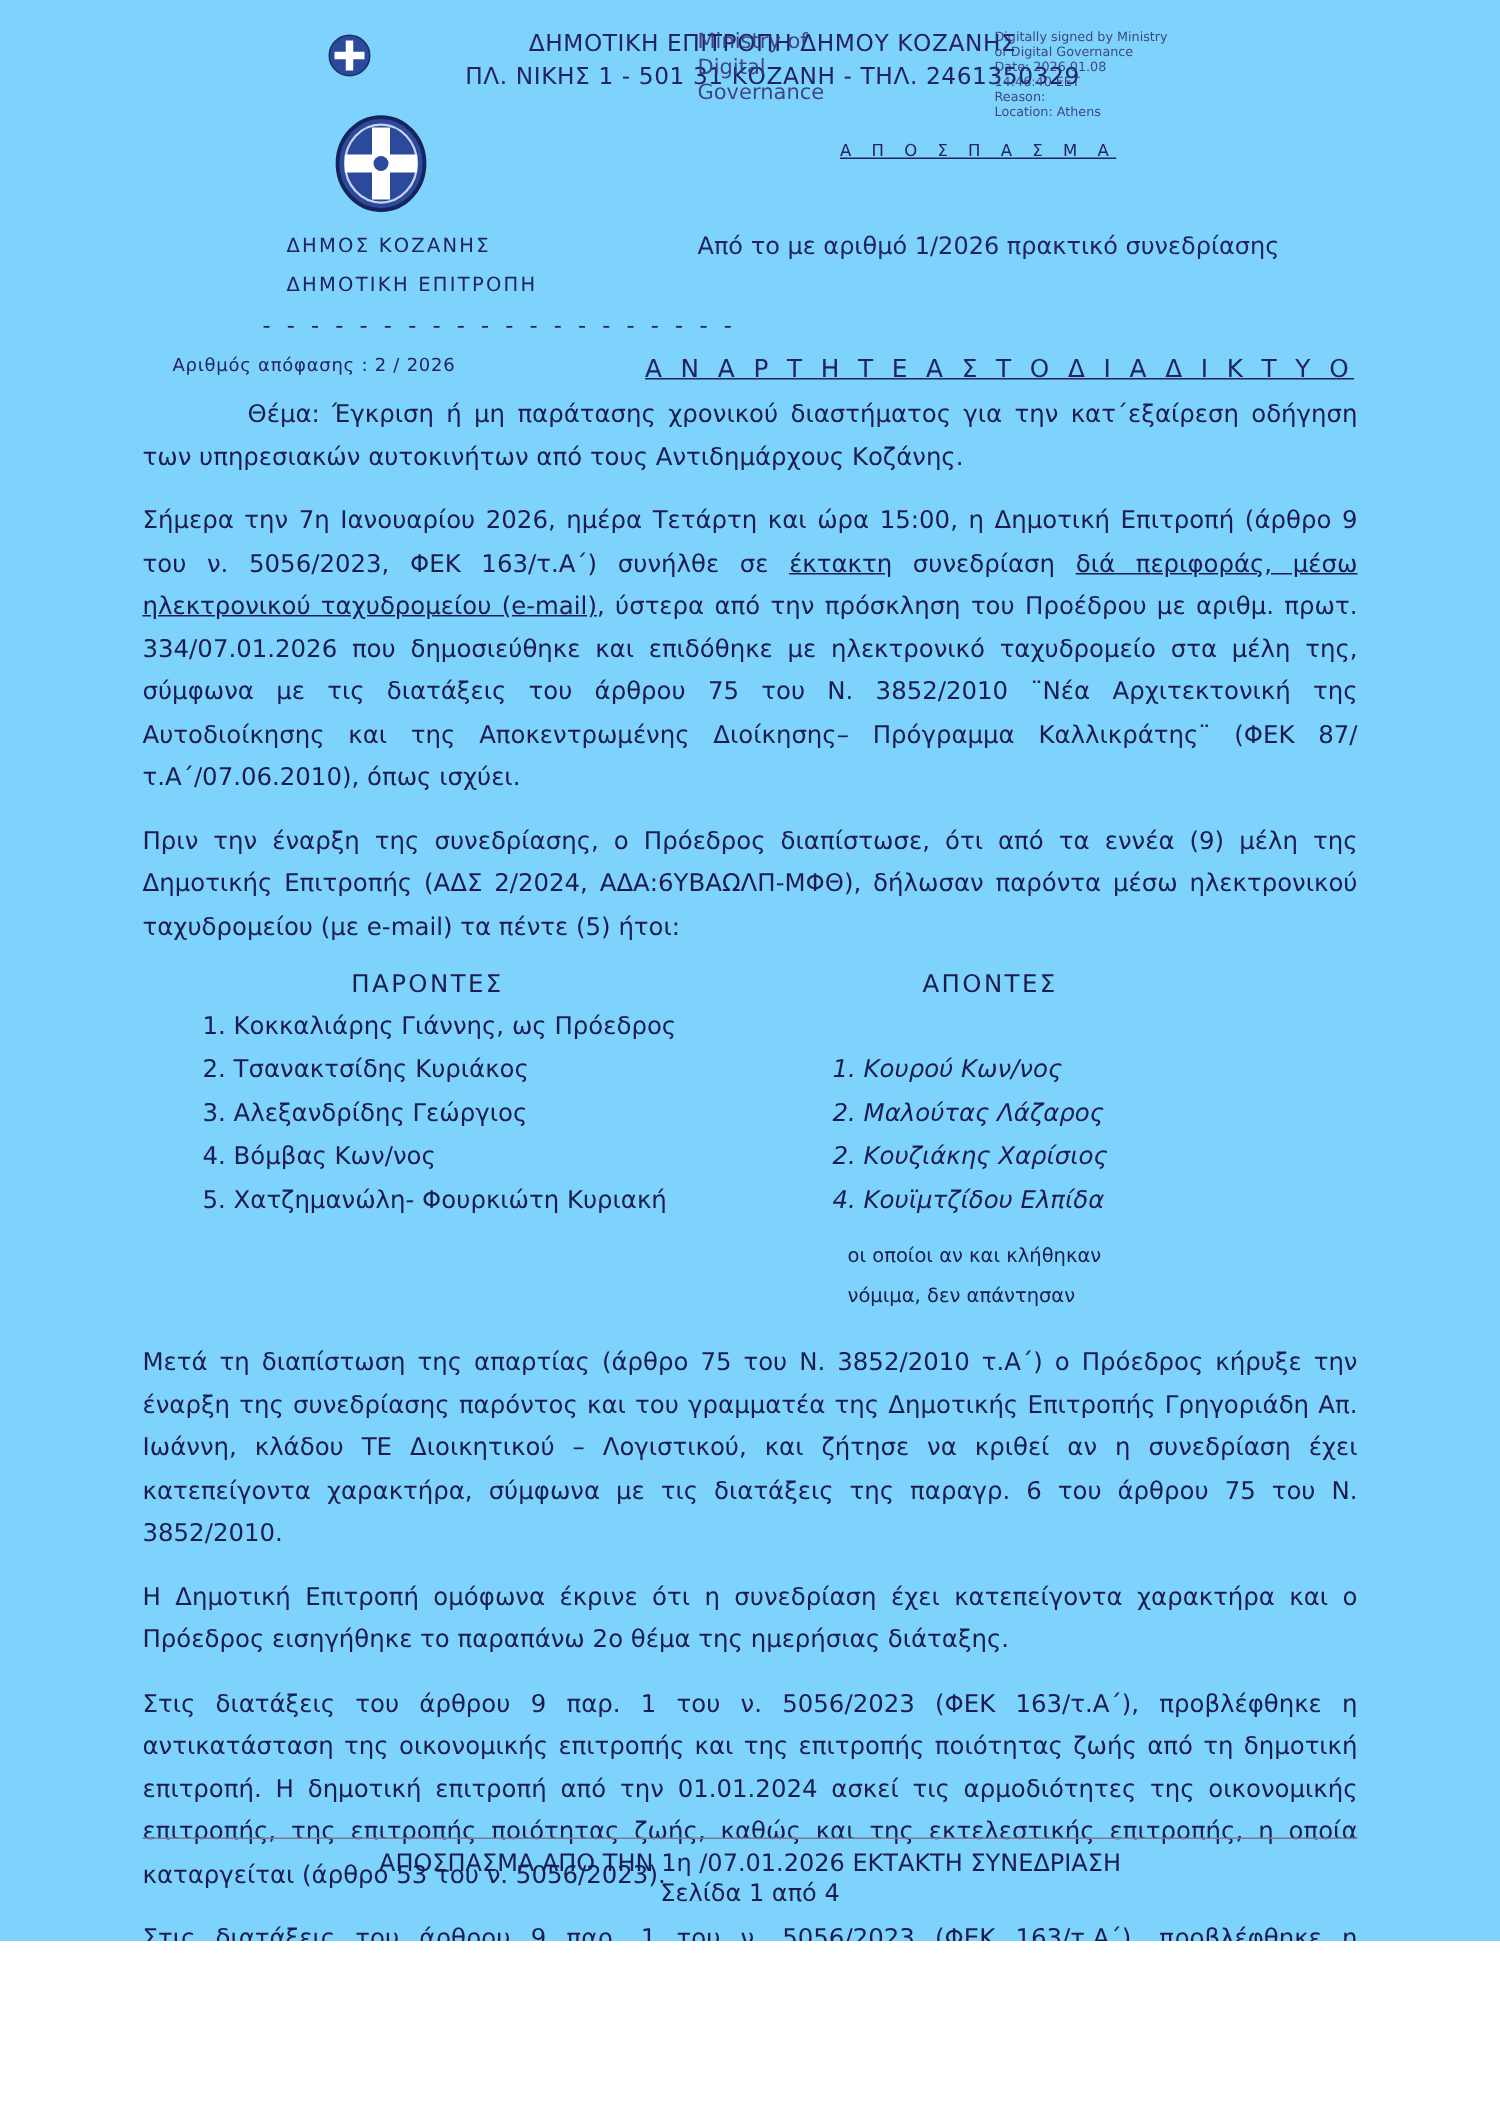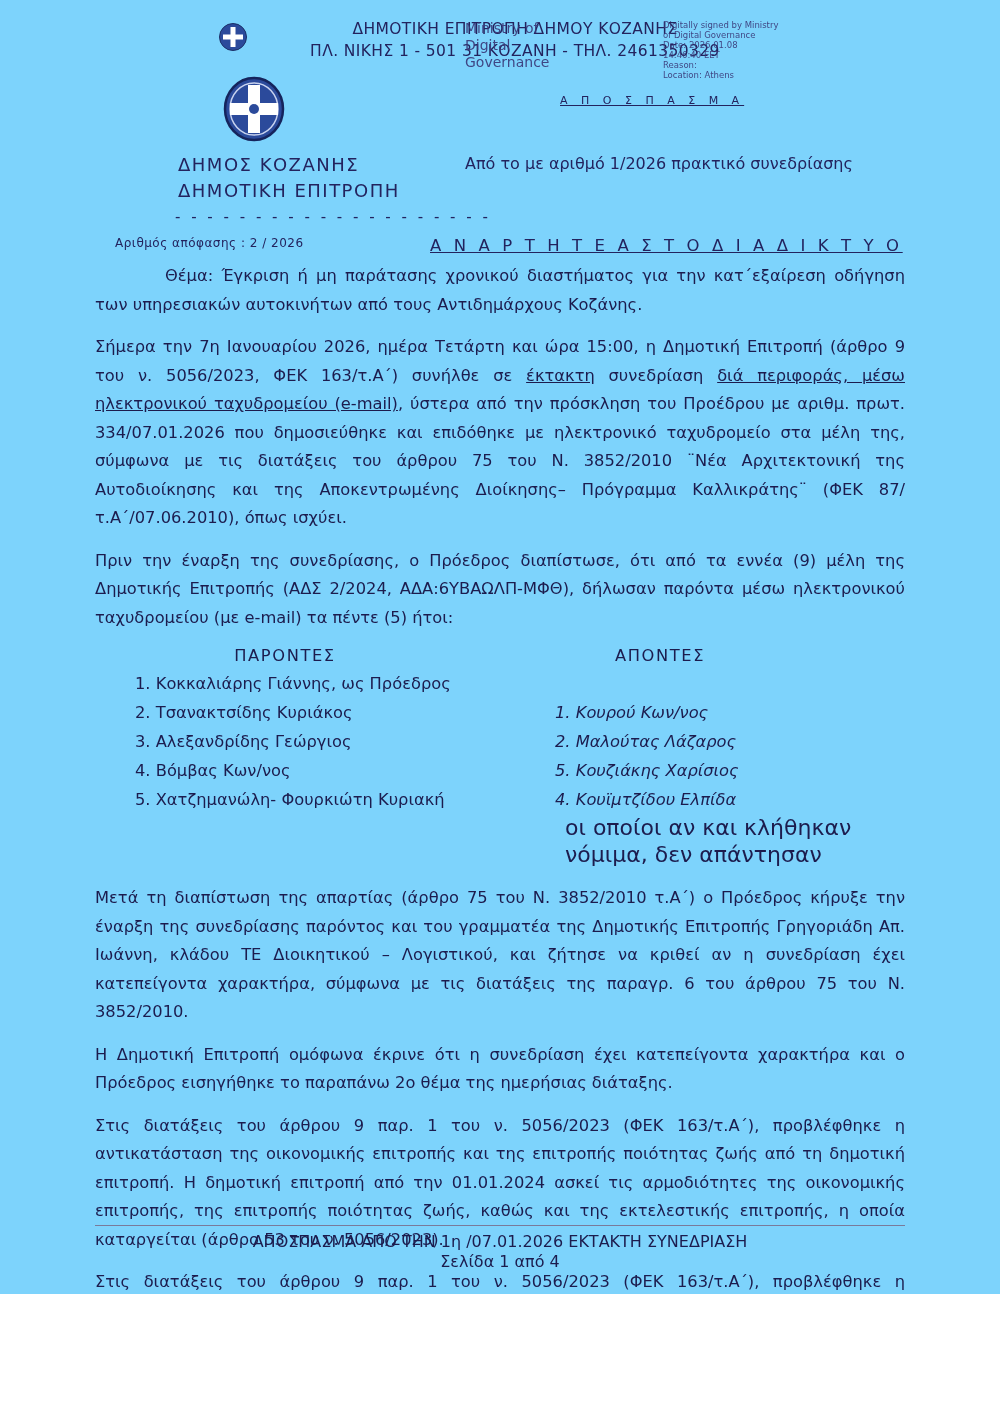--- a/index.html
+++ b/index.html
@@ -92,23 +92,23 @@
   }
 
   
   .titles {
     position: relative;
     height: 110px;
     margin-top: 4px;
   }
   .dimos {
     position: absolute;
-    left: 83px;
+    left: 96px;
     top: 0;
-    font-size: 18px;
+    font-size: 13px;
     letter-spacing: 1.5px;
     line-height: 26px;
     color: #23235e;
   }
   .dashes {
     position: absolute;
     left: 80px;
     top: 56px;
     font-size: 15px;
     letter-spacing: 3px;
@@ -166,22 +166,23 @@
   .att-cols {
     display: flex;
     font-size: 16.3px;
     line-height: 29px;
     color: #1c1c4e;
     align-items: flex-end;
   }
   .att-cols .col1 { width: 380px; padding-left: 40px; box-sizing: border-box;}
   .att-cols .col2 { flex: 1; padding-left: 80px; box-sizing: border-box; font-style: italic;}
   .att-note {
+    margin-top: 10px;
     padding-left: 470px;
-    font-size: 22px;
+    font-size: 13px;
     line-height: 27px;
     color: #1c1c4e;
   }
 
   
   .footer {
     position: absolute;
     left: 95px;
     right: 95px;
     bottom: 22px;
@@ -263,21 +264,21 @@
       <div class="col1">
         <div>1. Κοκκαλιάρης Γιάννης, ως Πρόεδρος</div>
         <div>2. Τσανακτσίδης Κυριάκος</div>
         <div>3. Αλεξανδρίδης Γεώργιος</div>
         <div>4. Βόμβας Κων/νος</div>
         <div>5. Χατζημανώλη- Φουρκιώτη Κυριακή</div>
       </div>
       <div class="col2">
         <div>1. Κουρού Κων/νος</div>
         <div>2. Μαλούτας Λάζαρος</div>
-        <div>5. Κουζιάκης Χαρίσιος</div>
+        <div>2. Κουζιάκης Χαρίσιος</div>
         <div>4. Κουϊμτζίδου Ελπίδα</div>
       </div>
     </div>
     <div class="att-note">
       <div>οι οποίοι αν και κλήθηκαν</div>
       <div>νόμιμα, δεν απάντησαν</div>
     </div>
 
     <p class="body" style="margin-top:16px">Μετά τη διαπίστωση της απαρτίας (άρθρο 75 του Ν. 3852/2010 τ.Α΄) ο Πρόεδρος κήρυξε την έναρξη της συνεδρίασης παρόντος και του γραμματέα της Δημοτικής Επιτροπής Γρηγοριάδη Απ. Ιωάννη, κλάδου ΤΕ Διοικητικού – Λογιστικού, και ζήτησε να κριθεί αν η συνεδρίαση έχει κατεπείγοντα χαρακτήρα, σύμφωνα με τις διατάξεις της παραγρ. 6 του άρθρου 75 του Ν. 3852/2010.</p>
     <p class="body">Η Δημοτική Επιτροπή ομόφωνα έκρινε ότι η συνεδρίαση έχει κατεπείγοντα χαρακτήρα και ο Πρόεδρος εισηγήθηκε το παραπάνω 2ο θέμα της ημερήσιας διάταξης.</p>

